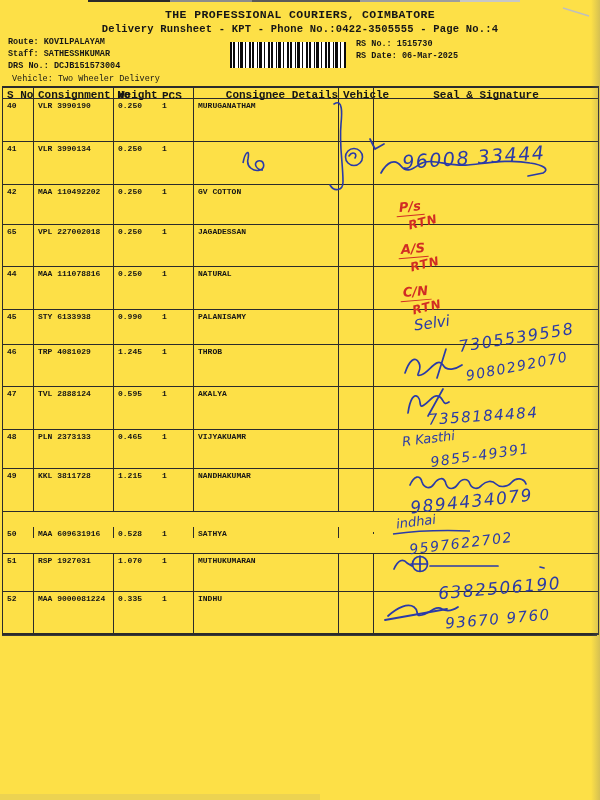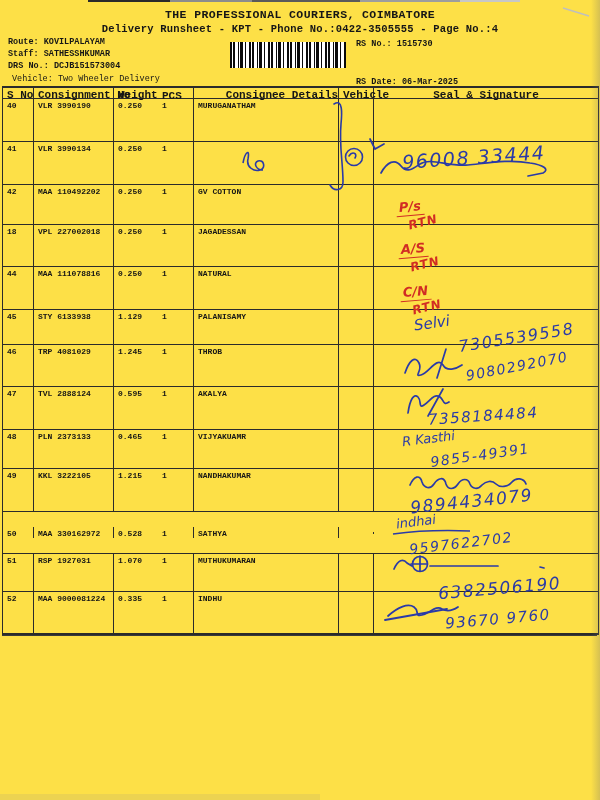--- a/index.html
+++ b/index.html
@@ -50,21 +50,21 @@
   <div class="abs doc-subtitle">Delivery Runsheet - KPT - Phone No.:0422-3505555 - Page No.:4</div>
 
   <div class="abs meta" style="left:8px;top:37px;"><span>Route:</span> <span>KOVILPALAYAM</span></div>
   <div class="abs meta" style="left:8px;top:49px;"><span>Staff:</span> <span>SATHESSHKUMAR</span></div>
   <div class="abs meta" style="left:8px;top:61px;"><span>DRS No.:</span> <span>DCJB151573004</span></div>
   <div class="abs meta" style="left:12px;top:74px;font-weight:normal;"><span>Vehicle:</span> <span>Two Wheeler Delivery</span></div>
 
   <div class="abs barcode"></div>
 
   <div class="abs meta" style="left:356px;top:39px;"><span>RS No.:</span> <span>1515730</span></div>
-  <div class="abs meta" style="left:356px;top:51px;margin-top:26px;"><span>RS Date:</span> <span>06-Mar-2025</span></div>
+  <div class="abs meta" style="left:356px;top:51px;"><span>RS Date:</span> <span>06-Mar-2025</span></div>
 
   <div class="abs tbl">
     <div class="trow hrow">
       <div class="cell c-sno">S No</div>
       <div class="cell c-con">Consignment No</div>
       <div class="cell c-wp"><span>Weight</span><span class="pcs">PCS</span></div>
       <div class="cell c-det">Consignee Details</div>
       <div class="cell c-rem">Vehicle</div>
       <div class="cell c-seal">Seal &amp; Signature</div>
     </div>
@@ -87,39 +87,39 @@
         </div>
         <div class="trow" style="height: 40px;">
           <div class="cell c-sno">42</div>
           <div class="cell c-con">MAA 110492202</div>
           <div class="cell c-wp"><span>0.250</span><span class="pcs">1</span></div>
           <div class="cell c-det">GV COTTON</div>
           <div class="cell c-rem"></div>
           <div class="cell c-seal"></div>
         </div>
         <div class="trow" style="height: 42px;">
-          <div class="cell c-sno">18</div>
+          <div class="cell c-sno">65</div>
           <div class="cell c-con">VPL 227002018</div>
           <div class="cell c-wp"><span>0.250</span><span class="pcs">1</span></div>
           <div class="cell c-det">JAGADESSAN</div>
           <div class="cell c-rem"></div>
           <div class="cell c-seal"></div>
         </div>
         <div class="trow" style="height: 43px;">
           <div class="cell c-sno">44</div>
           <div class="cell c-con">MAA 111078816</div>
           <div class="cell c-wp"><span>0.250</span><span class="pcs">1</span></div>
           <div class="cell c-det">NATURAL</div>
           <div class="cell c-rem"></div>
           <div class="cell c-seal"></div>
         </div>
         <div class="trow" style="height: 35px;">
           <div class="cell c-sno">45</div>
           <div class="cell c-con">STY 6133938</div>
-          <div class="cell c-wp"><span>1.129</span><span class="pcs">1</span></div>
+          <div class="cell c-wp"><span>0.990</span><span class="pcs">1</span></div>
           <div class="cell c-det">PALANISAMY</div>
           <div class="cell c-rem"></div>
           <div class="cell c-seal"></div>
         </div>
         <div class="trow" style="height: 42px;">
           <div class="cell c-sno">46</div>
           <div class="cell c-con">TRP 4081029</div>
           <div class="cell c-wp"><span>1.245</span><span class="pcs">1</span></div>
           <div class="cell c-det">THROB</div>
           <div class="cell c-rem"></div>
@@ -136,29 +136,29 @@
         <div class="trow" style="height: 39px;">
           <div class="cell c-sno">48</div>
           <div class="cell c-con">PLN 2373133</div>
           <div class="cell c-wp"><span>0.465</span><span class="pcs">1</span></div>
           <div class="cell c-det">VIJYAKUAMR</div>
           <div class="cell c-rem"></div>
           <div class="cell c-seal"></div>
         </div>
         <div class="trow" style="height: 43px;">
           <div class="cell c-sno">49</div>
-          <div class="cell c-con">KKL 3222105</div>
+          <div class="cell c-con">KKL 3811728</div>
           <div class="cell c-wp"><span>1.215</span><span class="pcs">1</span></div>
           <div class="cell c-det">NANDHAKUMAR</div>
           <div class="cell c-rem"></div>
           <div class="cell c-seal"></div>
         </div>
         <div class="trow" style="height: 42px; align-items: center;">
           <div class="cell c-sno">50</div>
-          <div class="cell c-con">MAA 330162972</div>
+          <div class="cell c-con">MAA 609631916</div>
           <div class="cell c-wp"><span>0.528</span><span class="pcs">1</span></div>
           <div class="cell c-det">SATHYA</div>
           <div class="cell c-rem"></div>
           <div class="cell c-seal"></div>
         </div>
         <div class="trow" style="height: 38px;">
           <div class="cell c-sno">51</div>
           <div class="cell c-con">RSP 1927031</div>
           <div class="cell c-wp"><span>1.070</span><span class="pcs">1</span></div>
           <div class="cell c-det">MUTHUKUMARAN</div>

